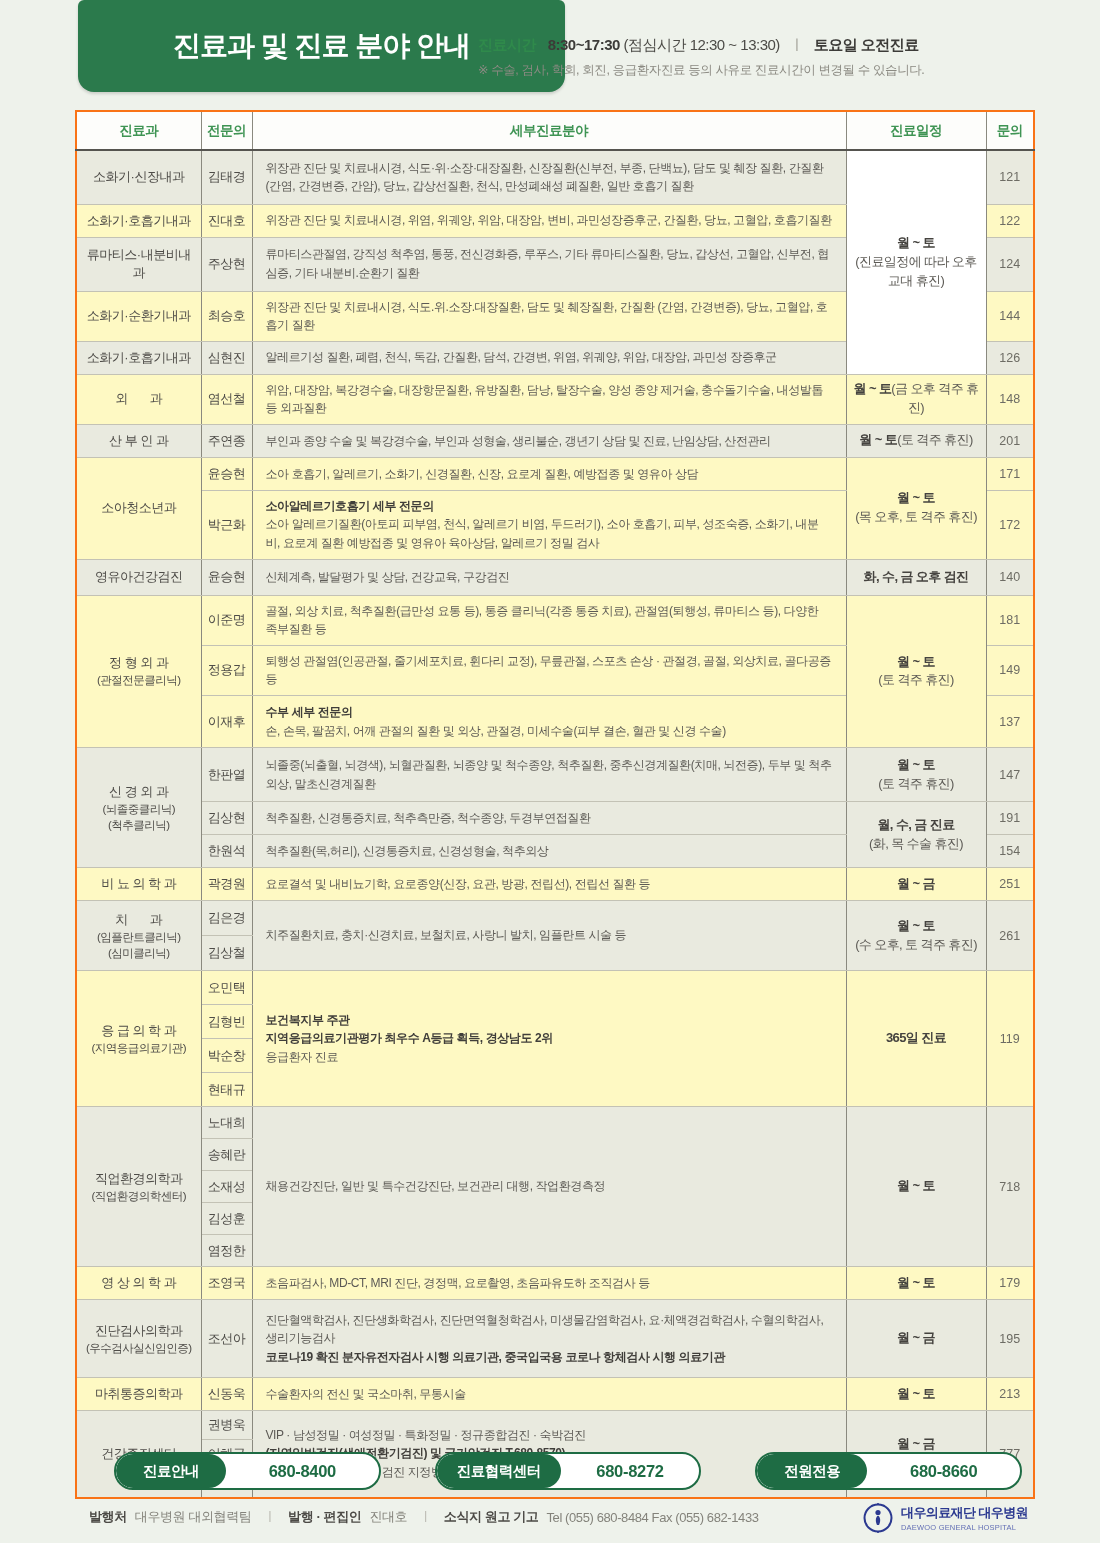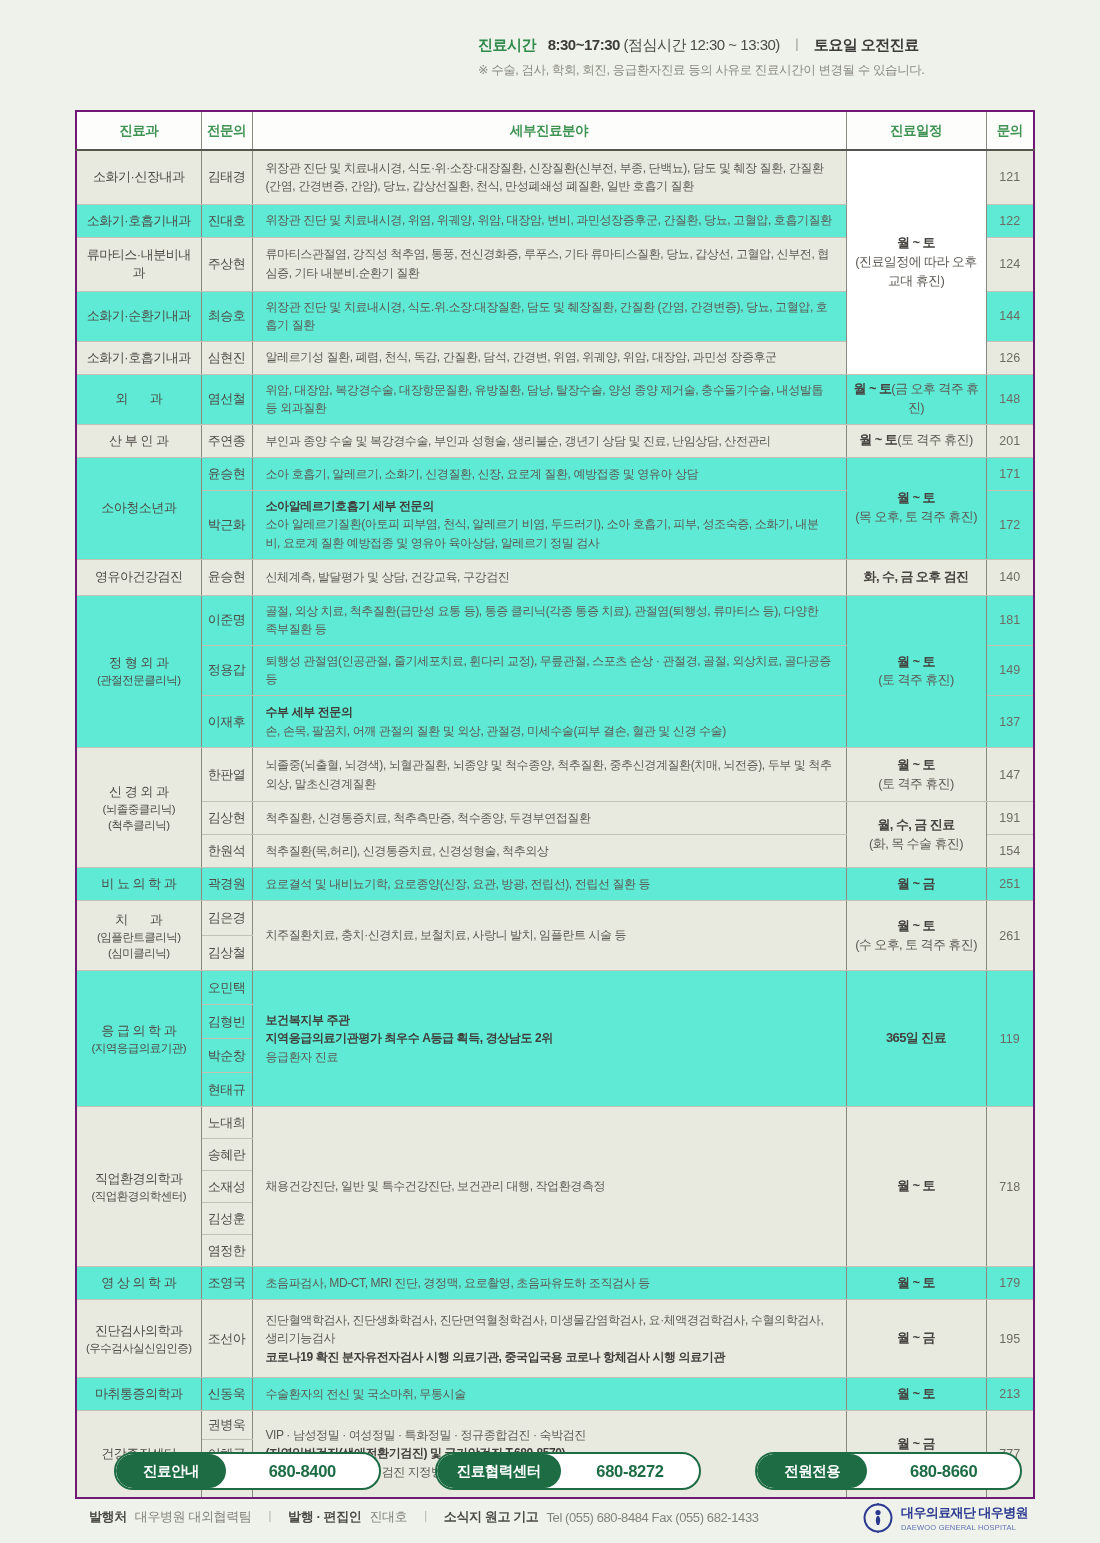--- a/index.html
+++ b/index.html
@@ -15,21 +15,21 @@
   .hours-line{font-size:15px;color:#3c3b38;letter-spacing:-0.5px;}
   .hours-line .lbl{color:#2f8a4b;font-weight:800;margin-right:8px;}
   .hours-line .hrs{font-weight:800;}
   .hours-line .lunch{font-weight:400;color:#4c4b47;}
   .hours-line .sep{color:#9a9990;margin:0 6px;}
   .hours-line .sat{font-weight:800;}
   .hours-note{margin-top:7px;font-size:12.5px;color:#8b8a82;letter-spacing:-0.4px;}
 
   
   .tbl{position:absolute;left:75px;top:110px;width:958px;border-collapse:collapse;table-layout:fixed;
-    background:#5eead4;border:2px solid #701a75;}
+    background:#fef9c3;border:2px solid #f97316;}
   .tbl th,.tbl td{border-left:1.5px solid #8a897f;border-right:1.5px solid #8a897f;
     border-top:1px solid #c3c2b5;border-bottom:1px solid #c3c2b5;
     vertical-align:middle;padding:4px 6px;}
   .tbl thead th{border-bottom:2px solid #55544f;background:#fdfdfb;color:#3f9454;
     font-size:13.5px;font-weight:800;letter-spacing:-0.5px;height:33px;padding:2px;}
   td.cd{text-align:center;font-size:13px;color:#4e4c48;letter-spacing:-0.5px;}
   td.cd .sub{font-size:11.5px;margin-top:1px;}
   td.cdoc{text-align:center;font-size:13px;color:#4e4c48;letter-spacing:-0.5px;padding:2px;}
   td.cf{font-size:12px;color:#5c5a55;line-height:1.55;letter-spacing:-0.4px;padding:6px 13px;text-align:left;}
   td.cf .b{font-weight:800;color:#403e3a;}
@@ -55,20 +55,23 @@
   .credits .csep{color:#b4b3aa;margin:0 4px;}
   .logo{position:absolute;right:72px;top:1502px;display:flex;align-items:center;gap:7px;}
   .logo .ltxt .kr{font-size:13px;font-weight:800;color:#2b3990;letter-spacing:-0.6px;}
   .logo .ltxt .en{font-size:7.5px;color:#6470b5;letter-spacing:0.2px;margin-top:1px;}
 </style>
 </head>
 <body>
 
 <div class="page">
 
+  <div class="title-box">
+    <span class="t">진료과 및 진료 분야 안내</span>
+  </div>
   <div class="hours-wrap">
     <div class="hours-line">
       <span class="lbl">진료시간</span>
       <span class="hrs">8:30~17:30</span>
       <span class="lunch">(점심시간 12:30 ~ 13:30)</span>
       <span class="sep">ㅣ</span>
       <span class="sat">토요일 오전진료</span>
     </div>
     <div class="hours-note">※ 수술, 검사, 학회, 회진, 응급환자진료 등의 사유로 진료시간이 변경될 수 있습니다.</div>
   </div>

